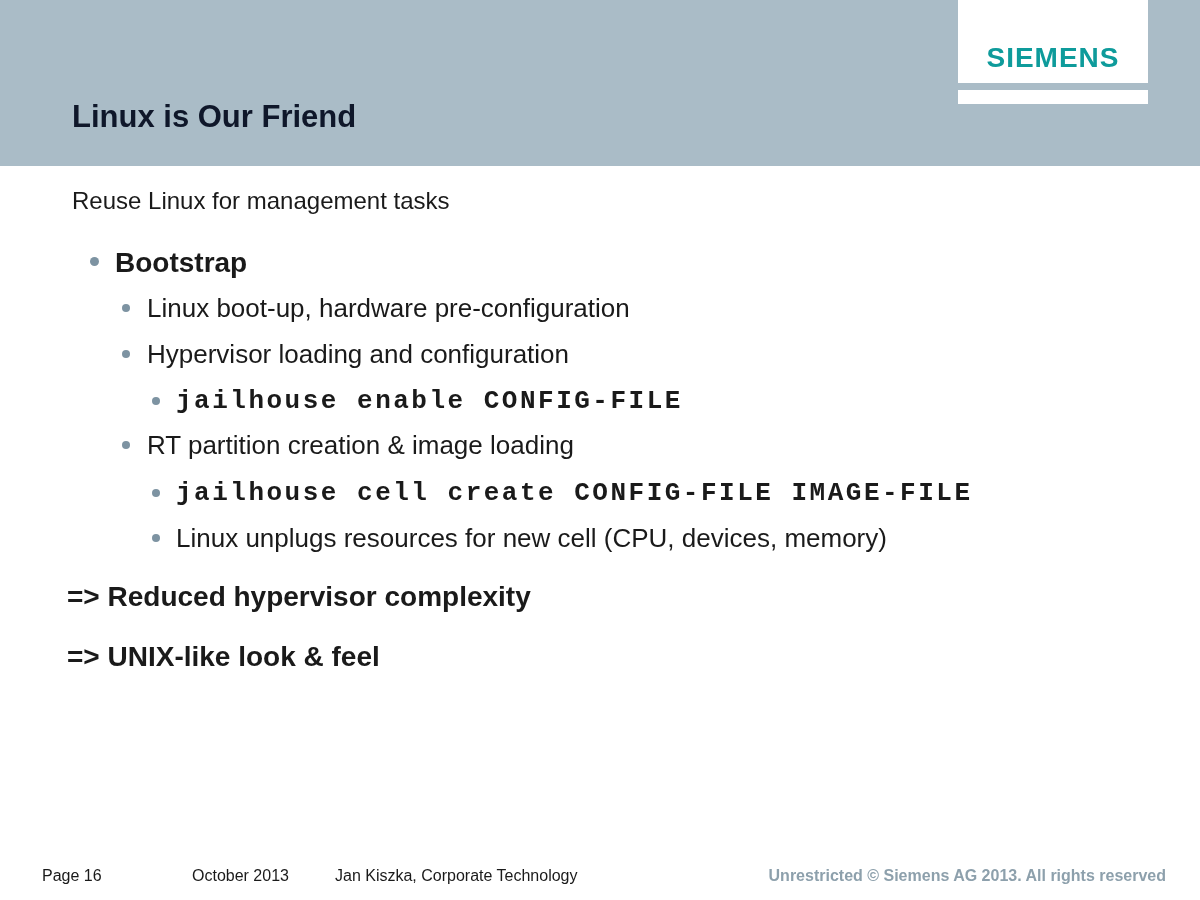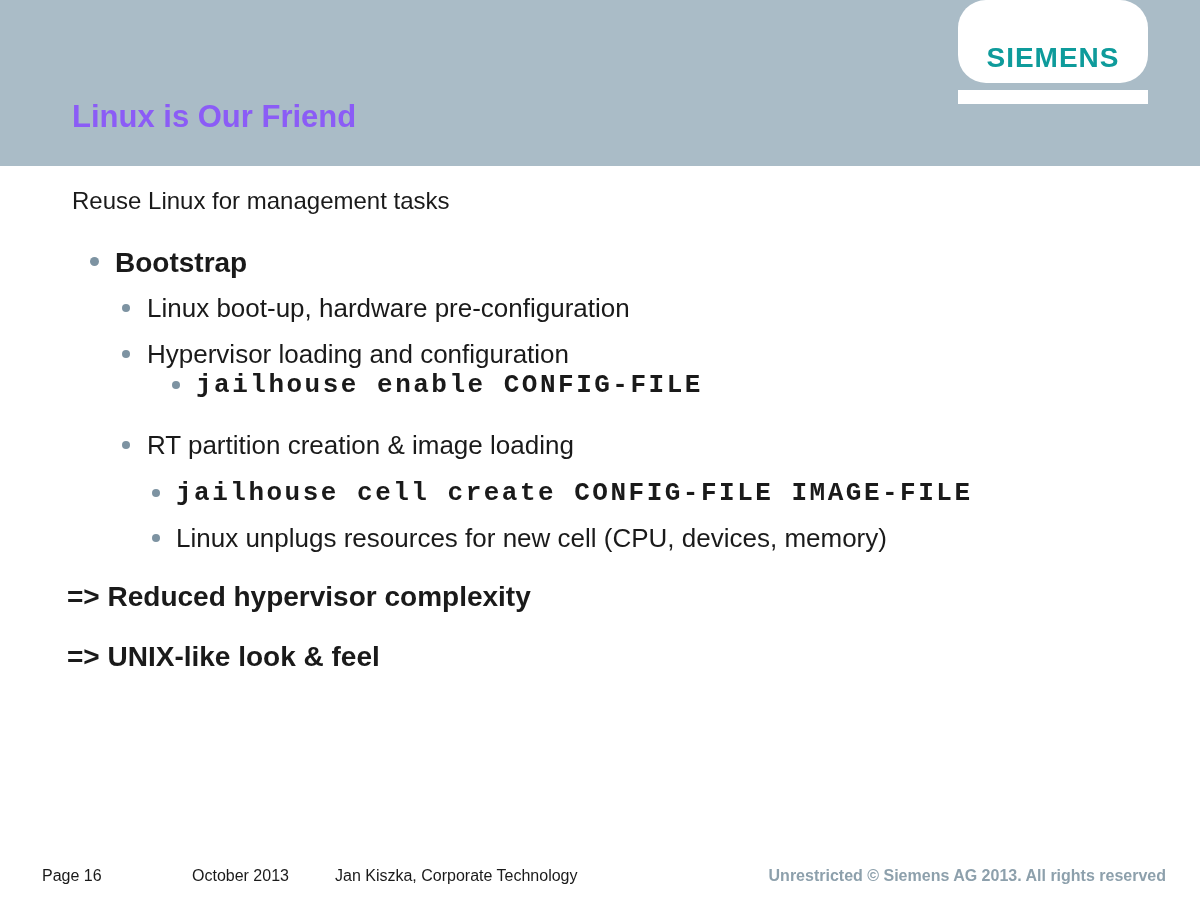--- a/index.html
+++ b/index.html
@@ -12,30 +12,30 @@
     overflow:hidden;
   }
 
   
   .band {
     position:absolute; left:0; top:0; width:1200px; height:166px;
     background:var(--band-color, #aabcc7);
   }
   .slide-title {
     position:absolute; left:72px; top:99px;
-    font-size:31px; font-weight:bold; color:#8b5cf6;
+    font-size:31px; font-weight:bold; color:#0f172a;
     letter-spacing:0px; white-space:nowrap; line-height:36px;
   }
 
   
   .logo-box {
     position:absolute; left:958px; top:0; width:190px; height:83px;
     background:#ffffff;
     display:flex; justify-content:center; align-items:flex-end;
-    padding-bottom:9px; box-sizing:border-box;border-radius:28px;
+    padding-bottom:9px; box-sizing:border-box;
   }
   .logo-text {
     font-size:28px; font-weight:800; letter-spacing:1px;
     color:var(--accent-color, #0e9b9b);
     font-family:"Liberation Sans", sans-serif;
   }
   .logo-bar {
     position:absolute; left:958px; top:90px; width:190px; height:14px;
     background:#ffffff;
   }
@@ -63,21 +63,21 @@
   .lvl3 .dot { left:-24px; top:11px; }
 
   .mono {
     font-family:"Liberation Mono", monospace;
     font-weight:bold; font-size:26px; letter-spacing:2.5px;
   }
 
   .b0 { top:247px; }
   .b1 { top:293px; }
   .b2 { top:339px; }
-  .b3 { top:370px;margin-left:20px; }
+  .b3 { top:386px; }
   .b4 { top:430px; }
   .b5 { top:478px;text-align:center; }
   .b6 { top:523px; }
 
   .conclusion {
     position:absolute; left:67px;
     font-size:28px; font-weight:bold; line-height:32px; white-space:nowrap;
   }
   .c0 { top:581px; }
   .c1 { top:641px; }

